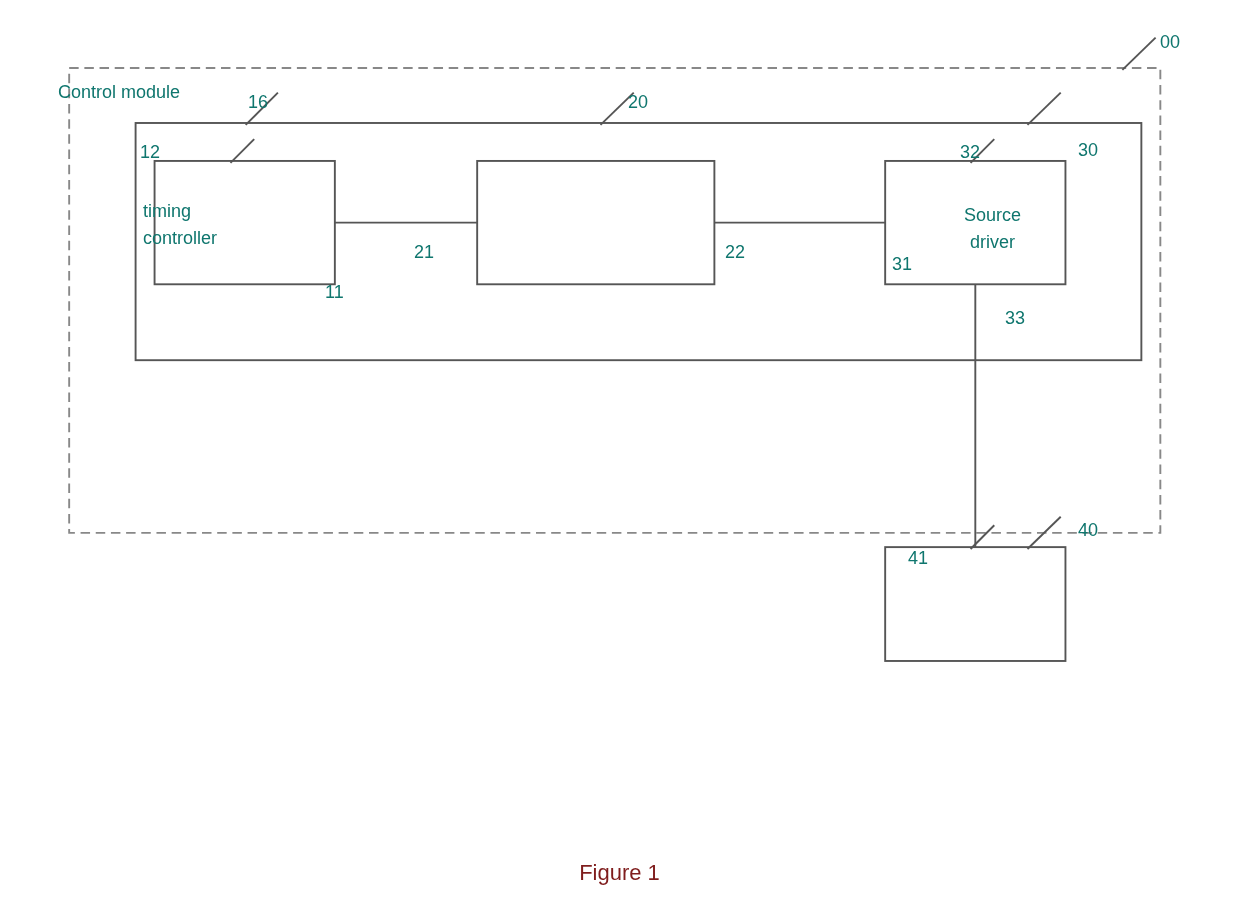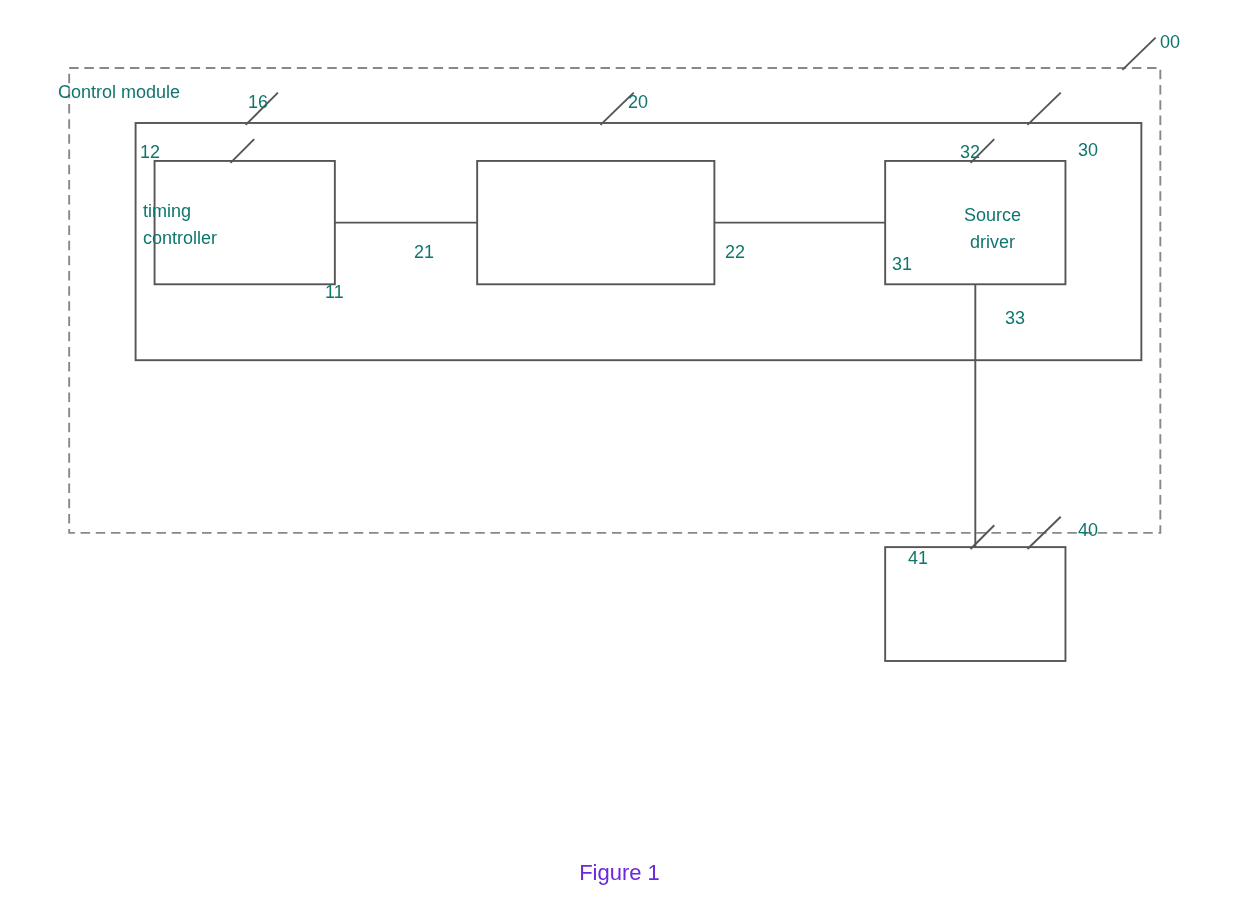--- a/index.html
+++ b/index.html
@@ -39,21 +39,21 @@
     }
 
     
     .figure-caption {
       position: absolute;
       bottom: 20px;
       left: 0;
       right: 0;
       text-align: center;
       font-size: 22px;
-      color: #6d28d9;
+      color: #7f1d1d;
     }
   </style>
 </head>
 <body>
 
 <div class="diagram-container">
 
   <svg class="connector-svg" viewBox="0 0 1180 860" xmlns="http://www.w3.org/2000/svg">
 
     <rect x="10" y="40" width="1150" height="490" fill="none" stroke="#888" stroke-width="2" stroke-dasharray="10,6"></rect>

